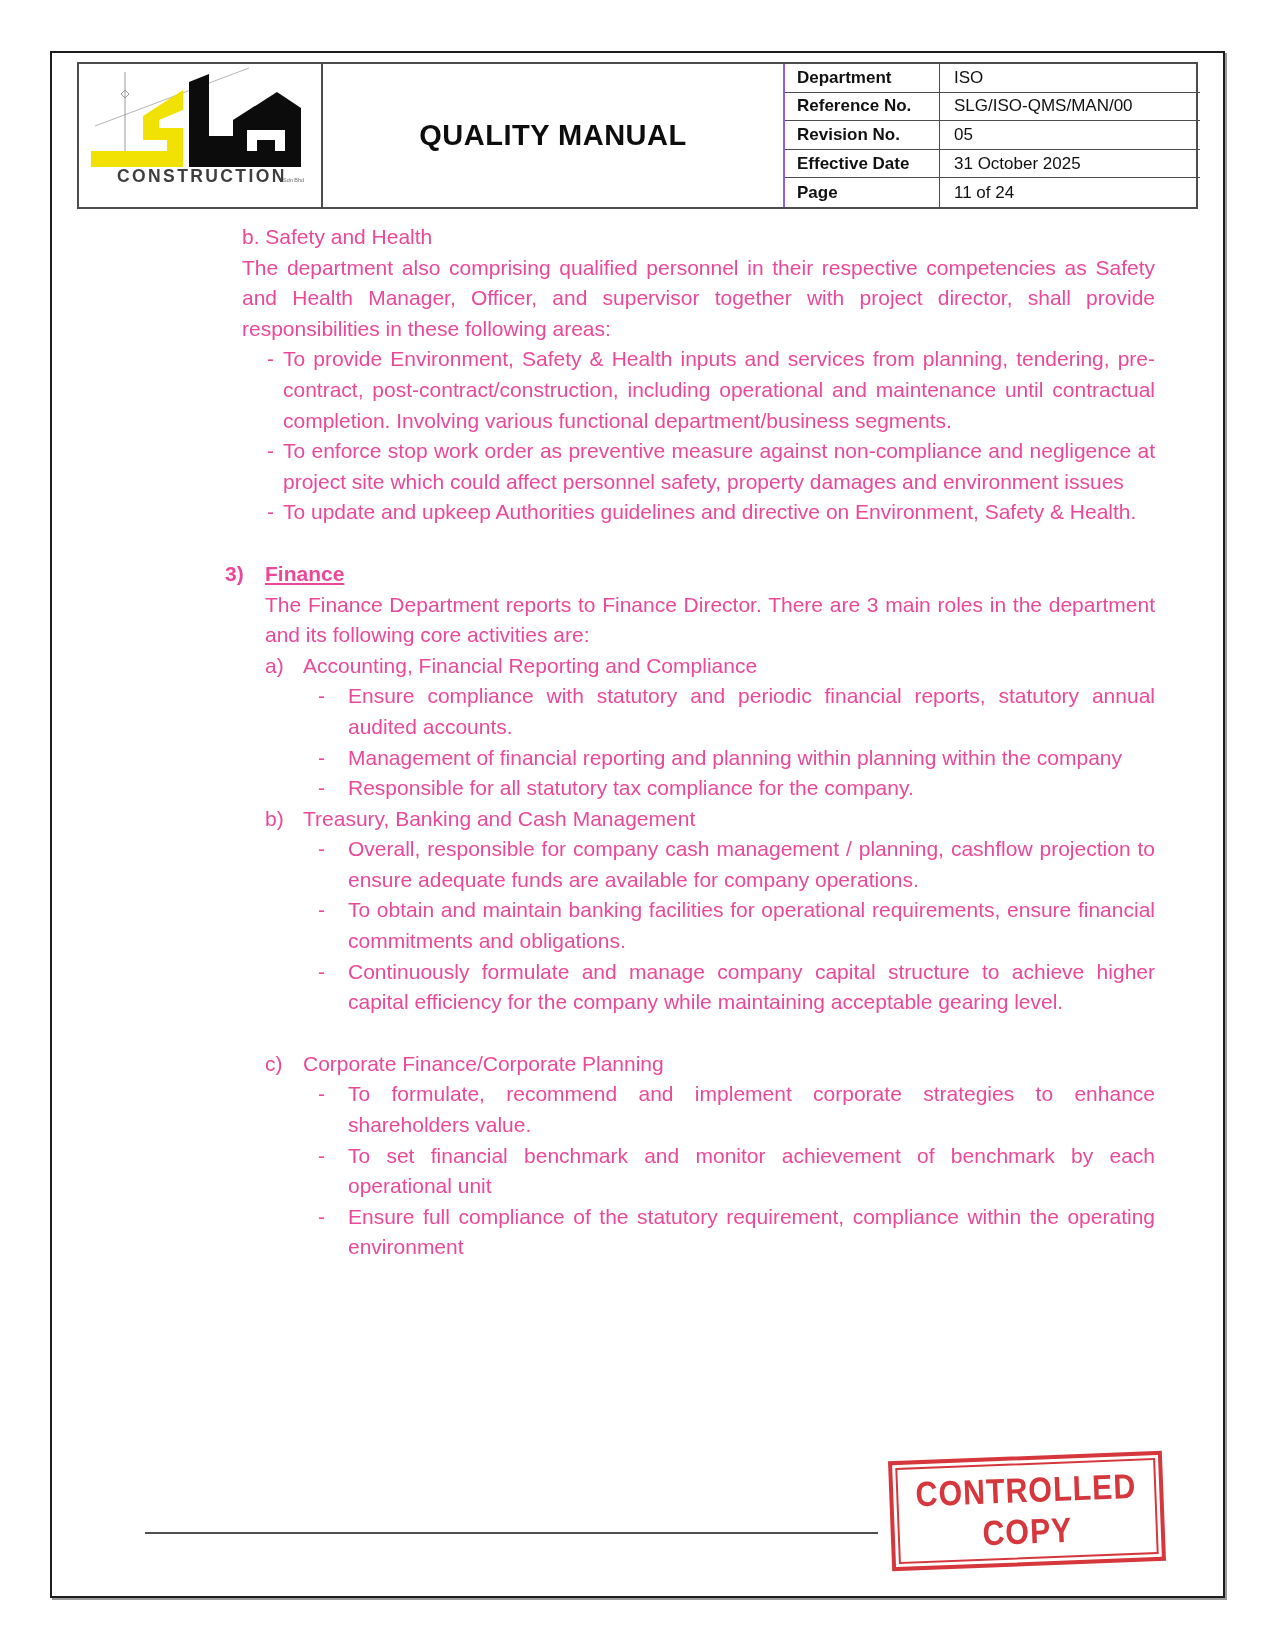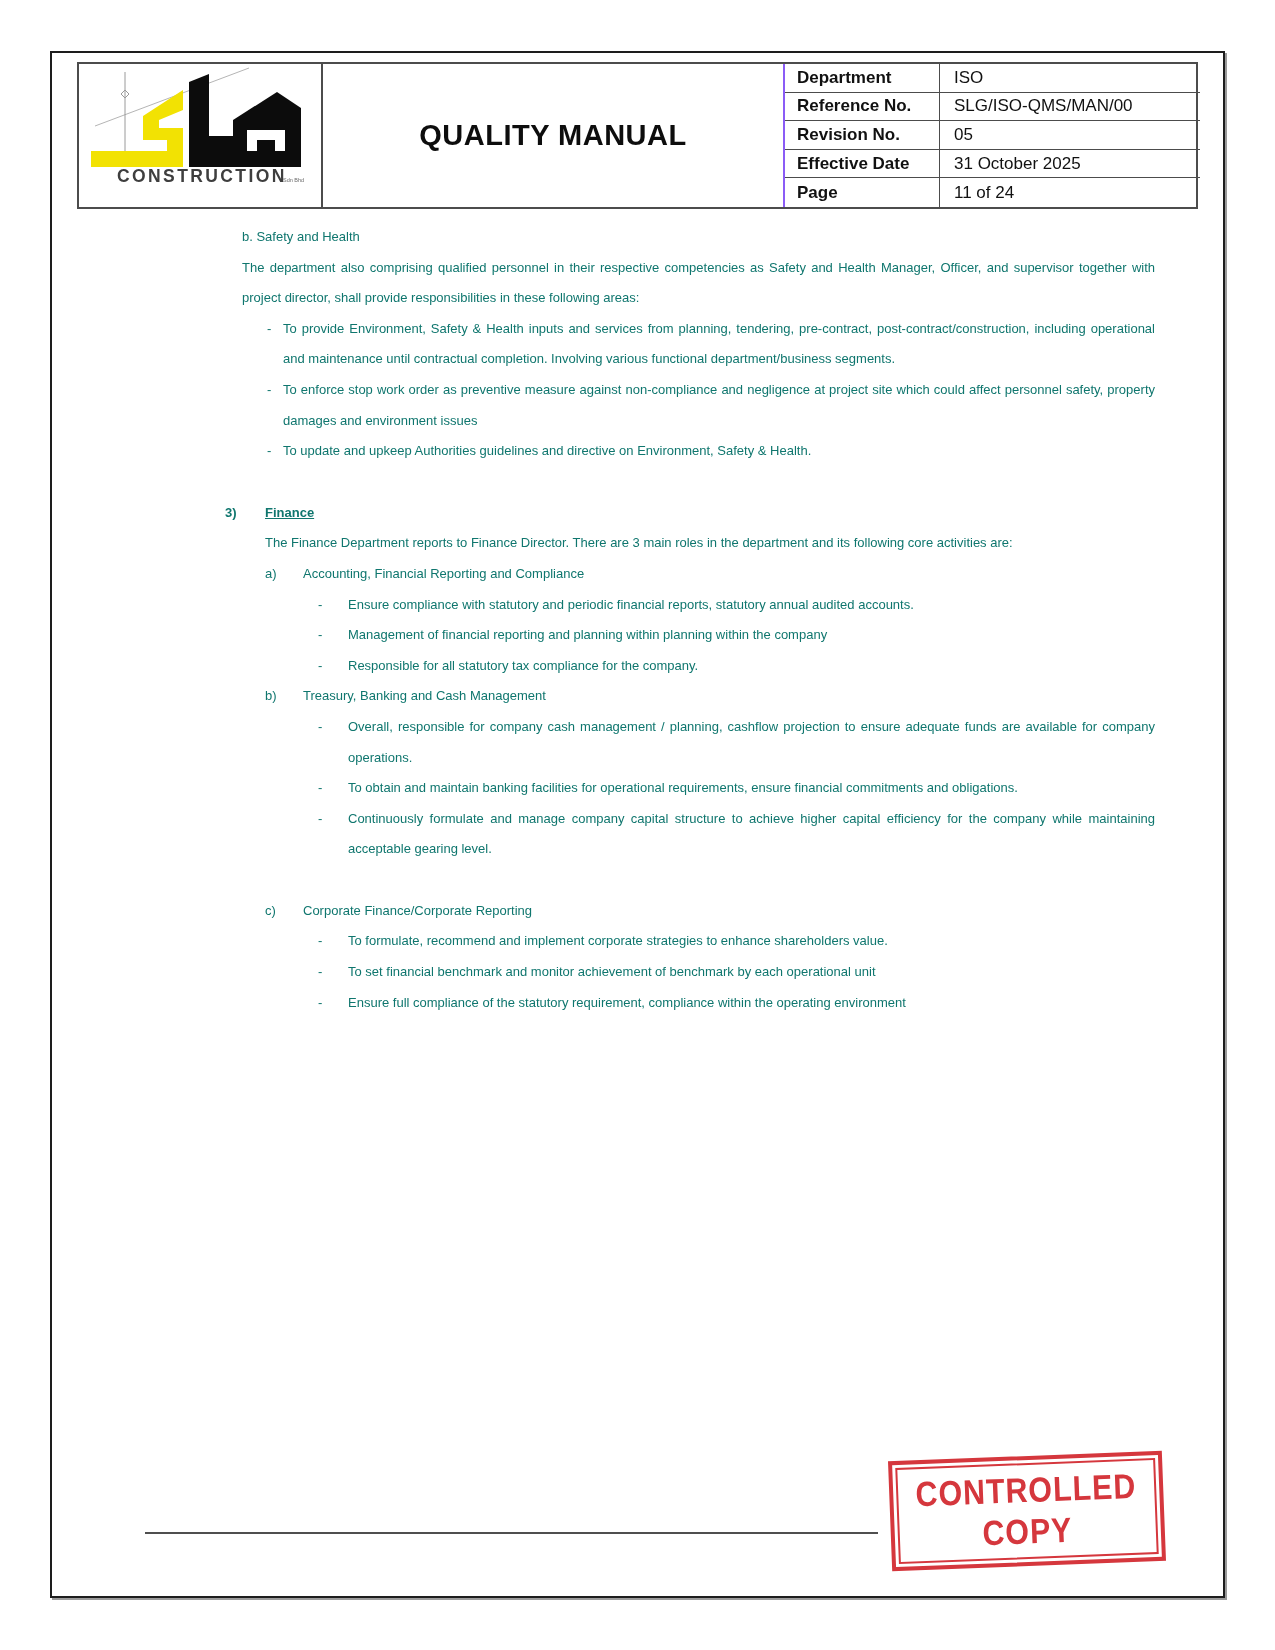--- a/index.html
+++ b/index.html
@@ -32,21 +32,21 @@
   }
   .meta-label{grid-column:3;font-weight:bold;padding-left:12px;border-right:1.6px solid #4c4c4c;text-align:right;}
   .meta-value{grid-column:4;padding-left:14px;}
   .meta-label.last,.meta-value.last{border-bottom:none;}
   
   .logo-construction{font-weight:bold;fill:#3e3e3e;font-size:17.5px;letter-spacing:2.4px;font-family:"Liberation Sans",sans-serif;}
   .logo-suffix{fill:#6a6a6a;font-size:5.5px;font-family:"Liberation Sans",sans-serif;}
   
   .body-content{
     position:absolute;left:225px;top:222px;width:930px;
-    font-size:13px;line-height:30.6px;color:#0f766e;
+    font-size:21px;line-height:30.6px;color:#ec4899;
   }
   .subheading{margin-left:17px;}
   .para{margin-left:17px;text-align:justify;}
   .dash-list{margin-left:42px;}
   .dash-item{position:relative;padding-left:16px;text-align:justify;}
   .dash-item::before{content:"-";position:absolute;left:0;top:0;}
   .spacer{height:31px;}
   .num-heading{font-weight:bold;text-decoration:underline;}
   .num-heading .num{display:inline-block;width:40px;}
   .indent-para{margin-left:40px;text-align:justify;}
@@ -126,21 +126,21 @@
       <div class="sub-item">Management of financial reporting and planning within planning within the company</div>
       <div class="sub-item">Responsible for all statutory tax compliance for the company.</div>
     </div>
     <div class="letter-row"><span class="letter">b)</span><span>Treasury, Banking and Cash Management</span></div>
     <div class="sub-list">
       <div class="sub-item">Overall, responsible for company cash management / planning, cashflow projection to ensure adequate funds are available for company operations.</div>
       <div class="sub-item">To obtain and maintain banking facilities for operational requirements, ensure financial commitments and obligations.</div>
       <div class="sub-item">Continuously formulate and manage company capital structure to achieve higher capital efficiency for the company while maintaining acceptable gearing level.</div>
     </div>
     <div class="spacer"></div>
-    <div class="letter-row"><span class="letter">c)</span><span>Corporate Finance/Corporate Reporting</span></div>
+    <div class="letter-row"><span class="letter">c)</span><span>Corporate Finance/Corporate Planning</span></div>
     <div class="sub-list">
       <div class="sub-item">To formulate, recommend and implement corporate strategies to enhance shareholders value.</div>
       <div class="sub-item">To set financial benchmark and monitor achievement of benchmark by each operational unit</div>
       <div class="sub-item">Ensure full compliance of the statutory requirement, compliance within the operating environment</div>
     </div>
   </div>
 
 <div class="footer-line"></div>
 
 <div class="stamp">

